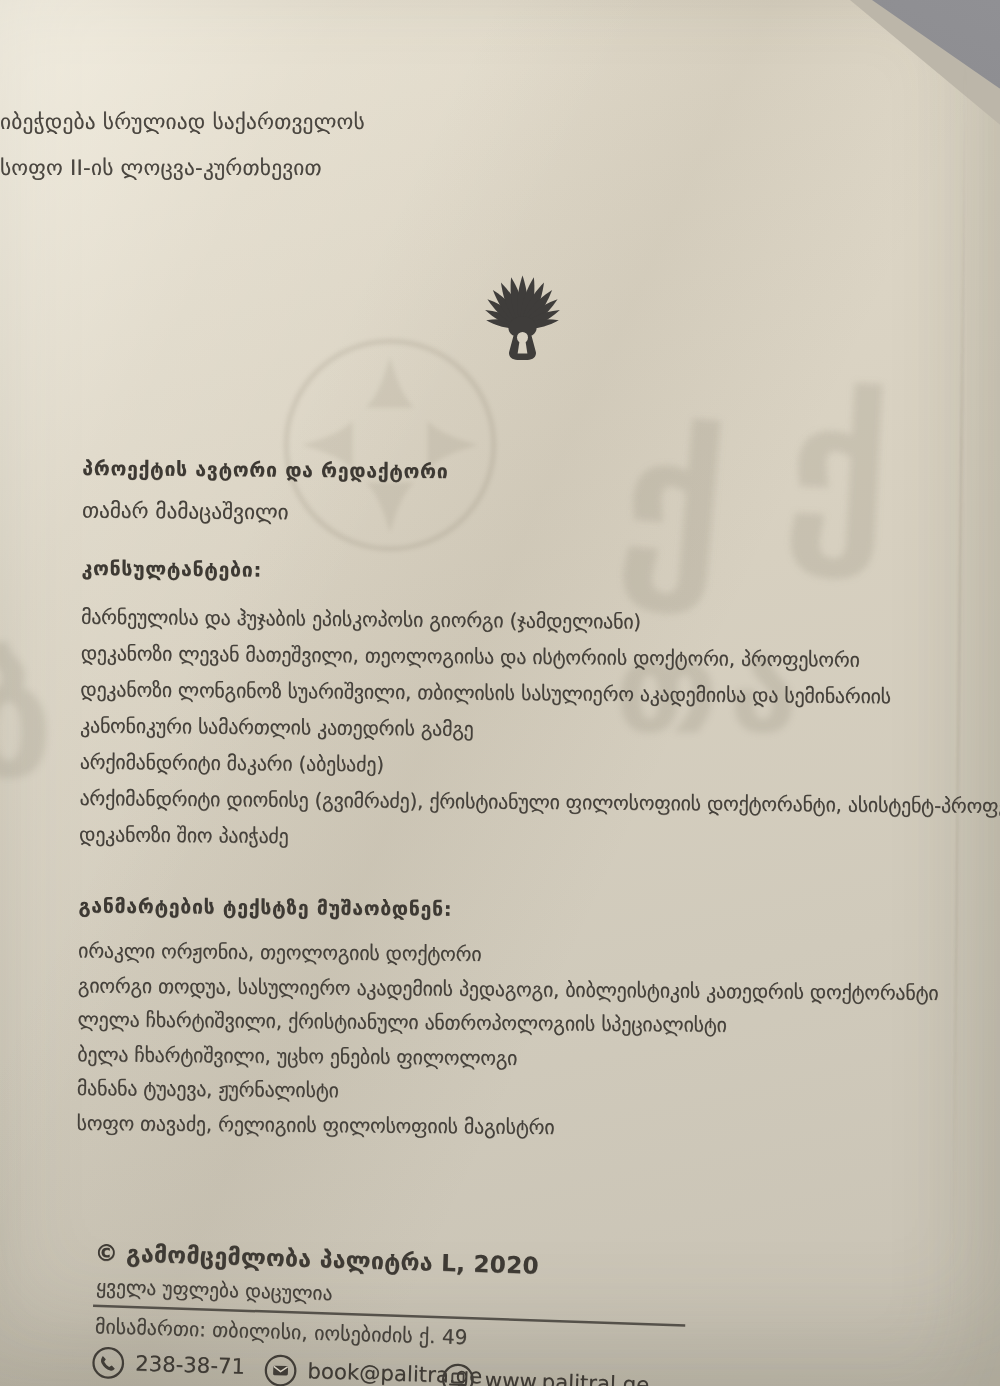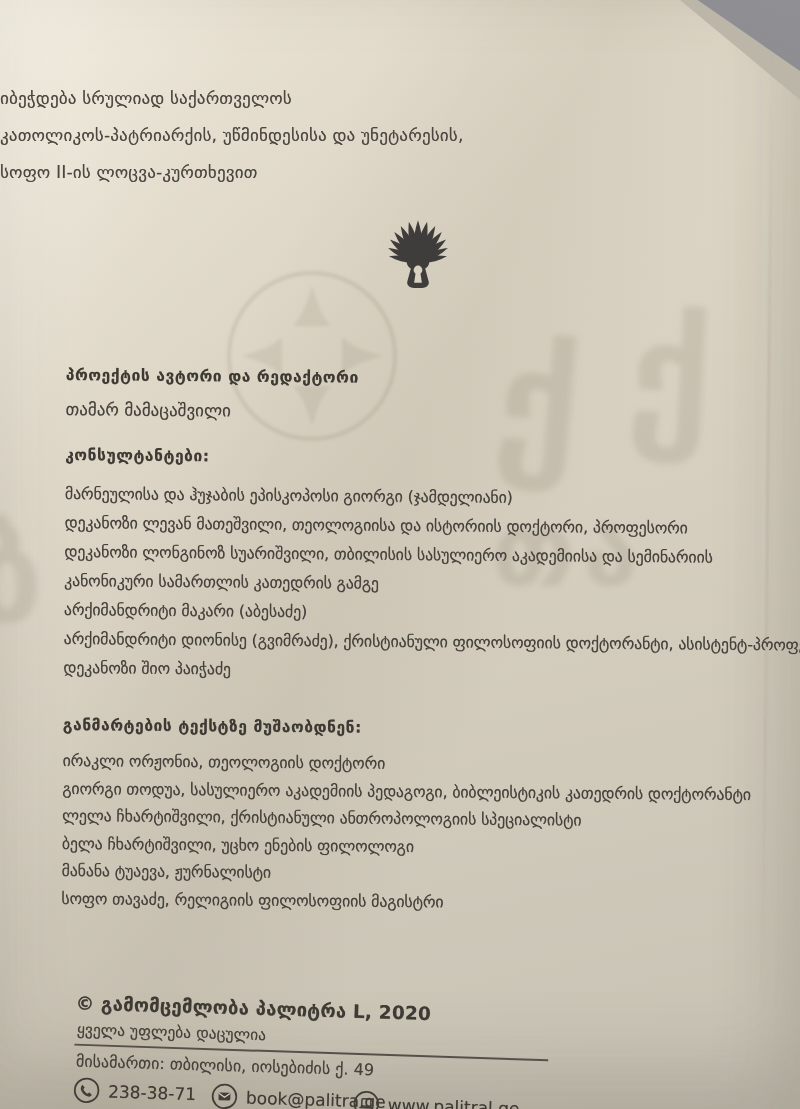--- a/index.html
+++ b/index.html
@@ -79,21 +79,20 @@
         <path d="M92 22 C86 42 82 52 73 62 L111 62 C102 52 98 42 92 22 Z"></path>
         <path d="M92 162 C86 142 82 132 73 122 L111 122 C102 132 98 142 92 162 Z"></path>
         <path d="M22 92 C42 86 52 82 62 73 L62 111 C52 102 42 98 22 92 Z"></path>
         <path d="M162 92 C142 86 132 82 122 73 L122 111 C132 102 142 98 162 92 Z"></path>
       </g>
     </svg>
   </div>
 
   <div class="blessing txt">
     <div>იბეჭდება სრულიად საქართველოს</div>
-    <div>კათოლიკოს-პატრიარქის, უწმინდესისა და უნეტარესის,</div>
     <div>სოფო II-ის ლოცვა-კურთხევით</div>
   </div>
 
   <div class="logo">
     <svg width="86" height="88" viewBox="0 0 80 86">
       <g fill="#3f3d3b">
         <path d="M0 0 C5 -7 6 -22 0 -40 C-6 -22 -5 -7 0 0 Z" transform="translate(40,56) rotate(-80) scale(0.72)"></path>
         <path d="M0 0 C5 -7 6 -22 0 -40 C-6 -22 -5 -7 0 0 Z" transform="translate(40,56) rotate(-66) scale(0.80)"></path>
         <path d="M0 0 C5 -7 6 -22 0 -40 C-6 -22 -5 -7 0 0 Z" transform="translate(40,56) rotate(-52) scale(0.87)"></path>
         <path d="M0 0 C5 -7 6 -22 0 -40 C-6 -22 -5 -7 0 0 Z" transform="translate(40,56) rotate(-39) scale(0.92)"></path>

